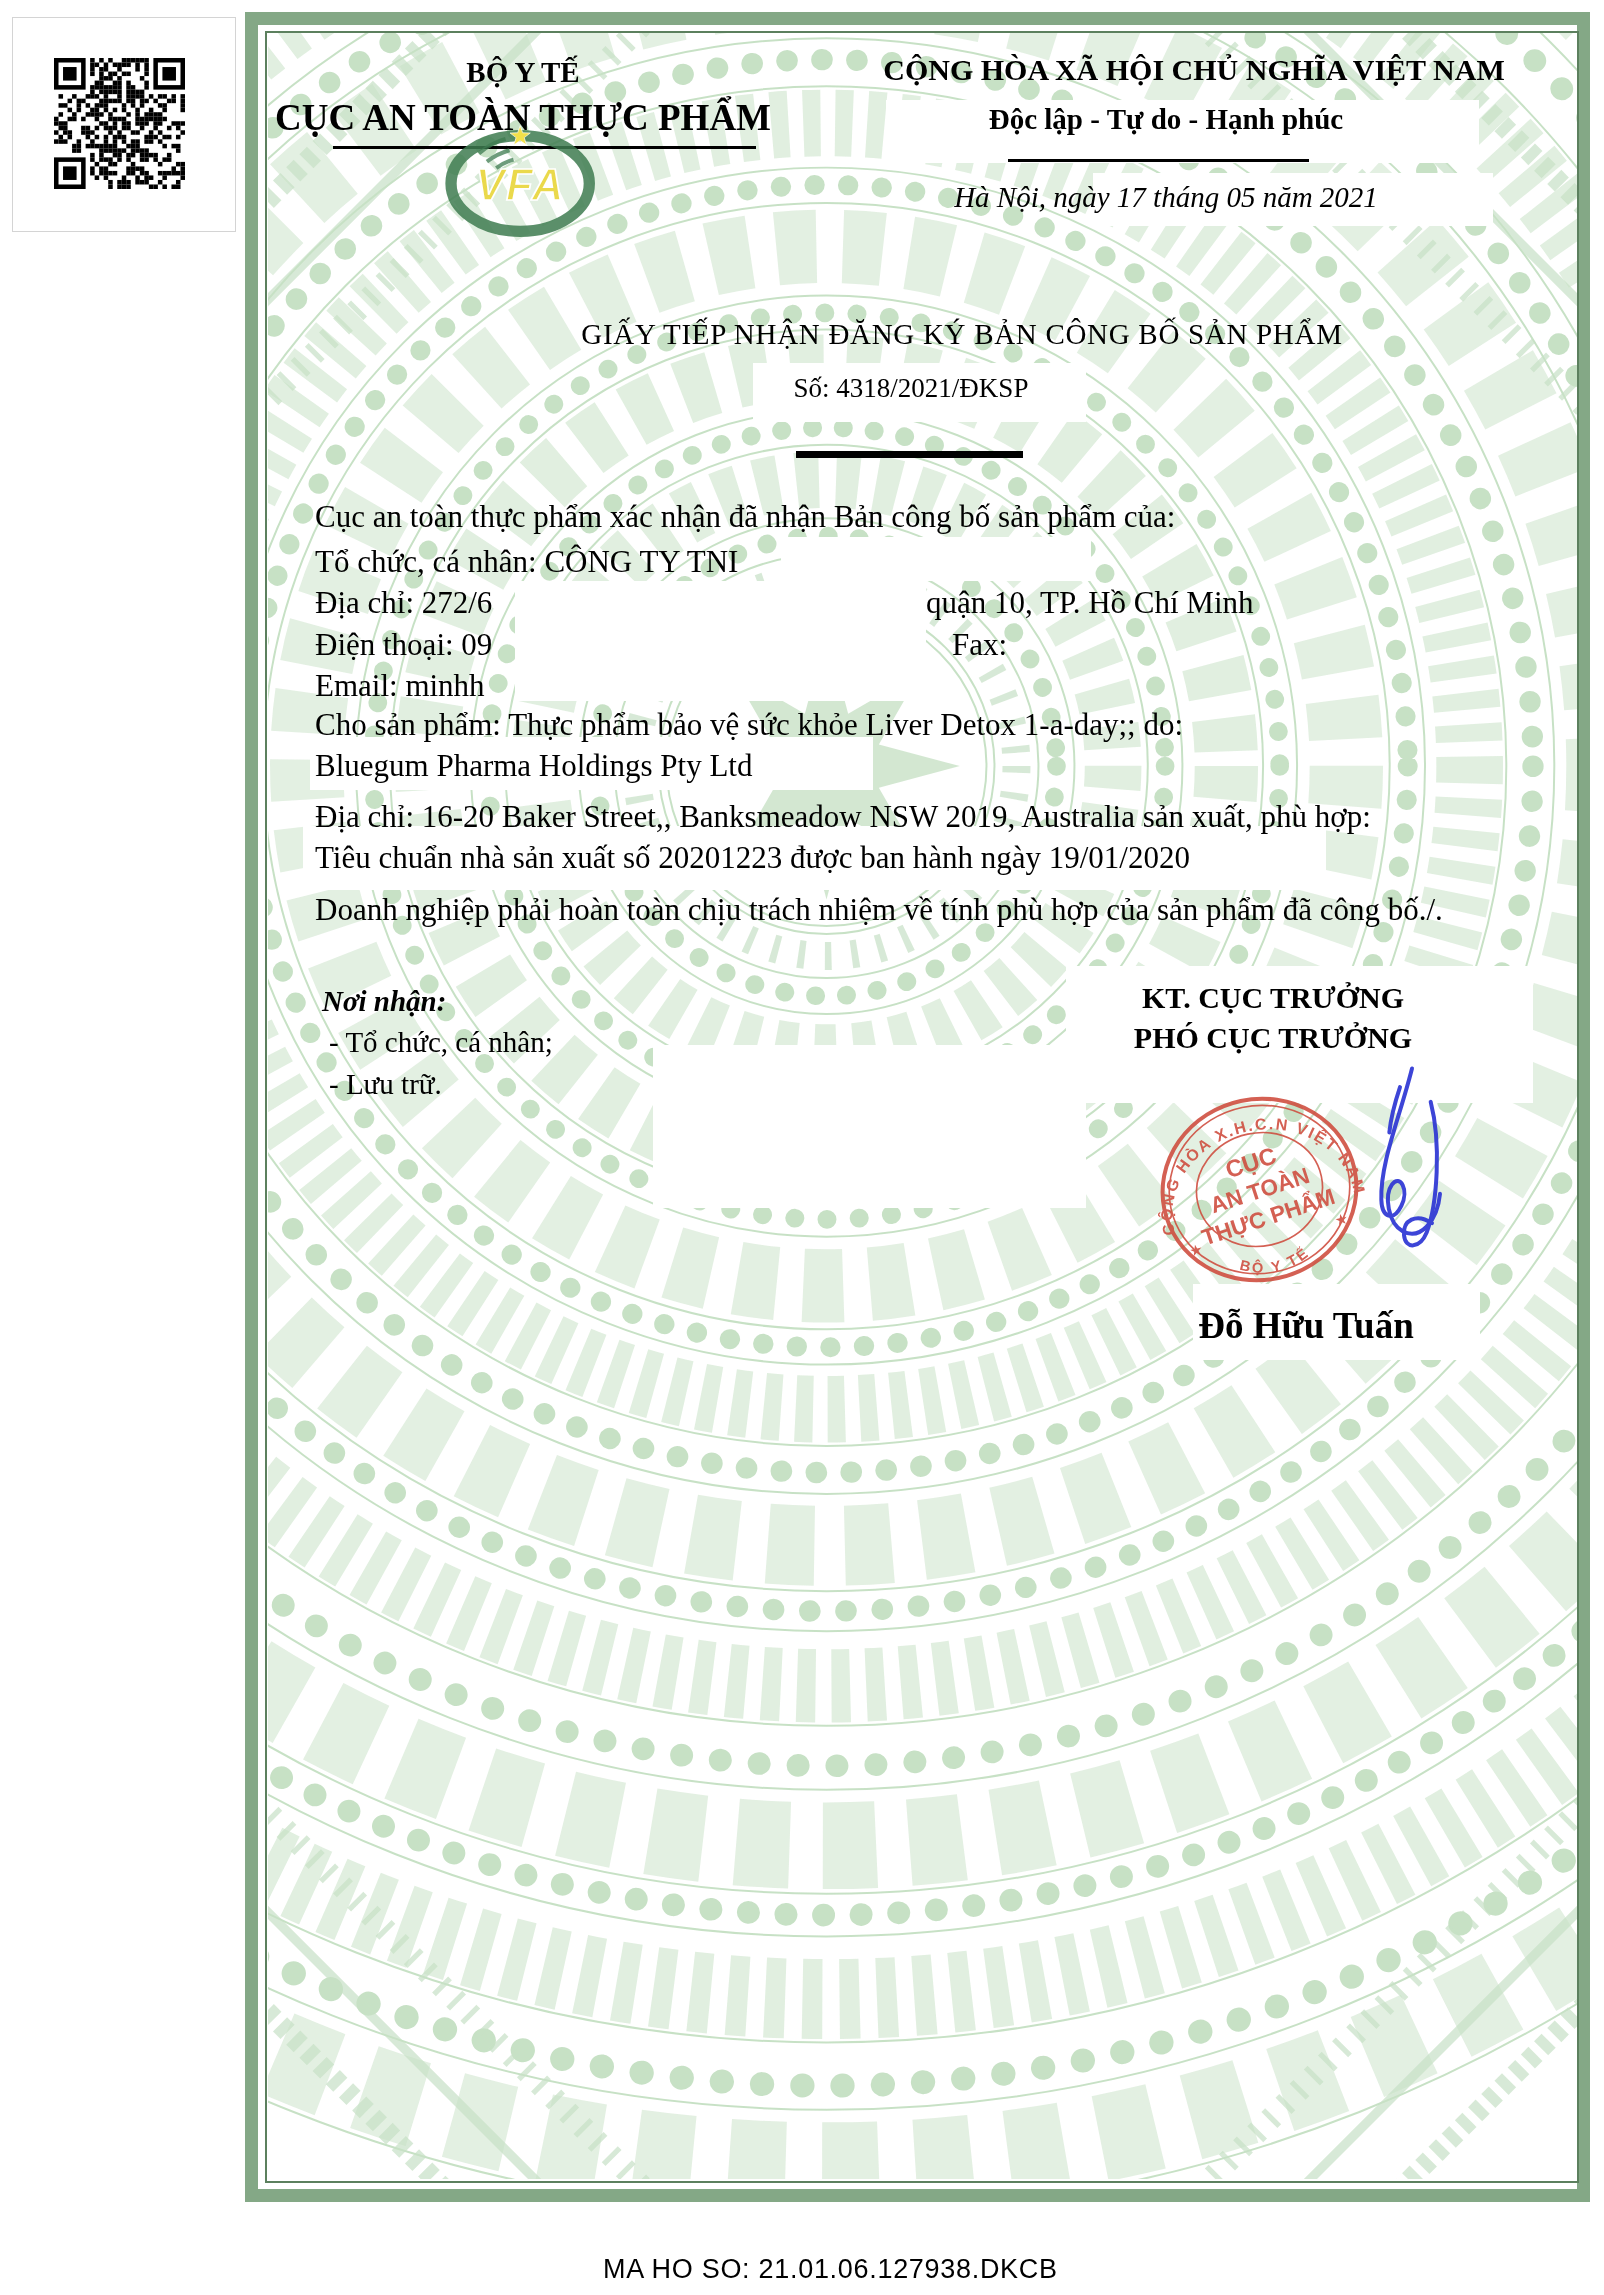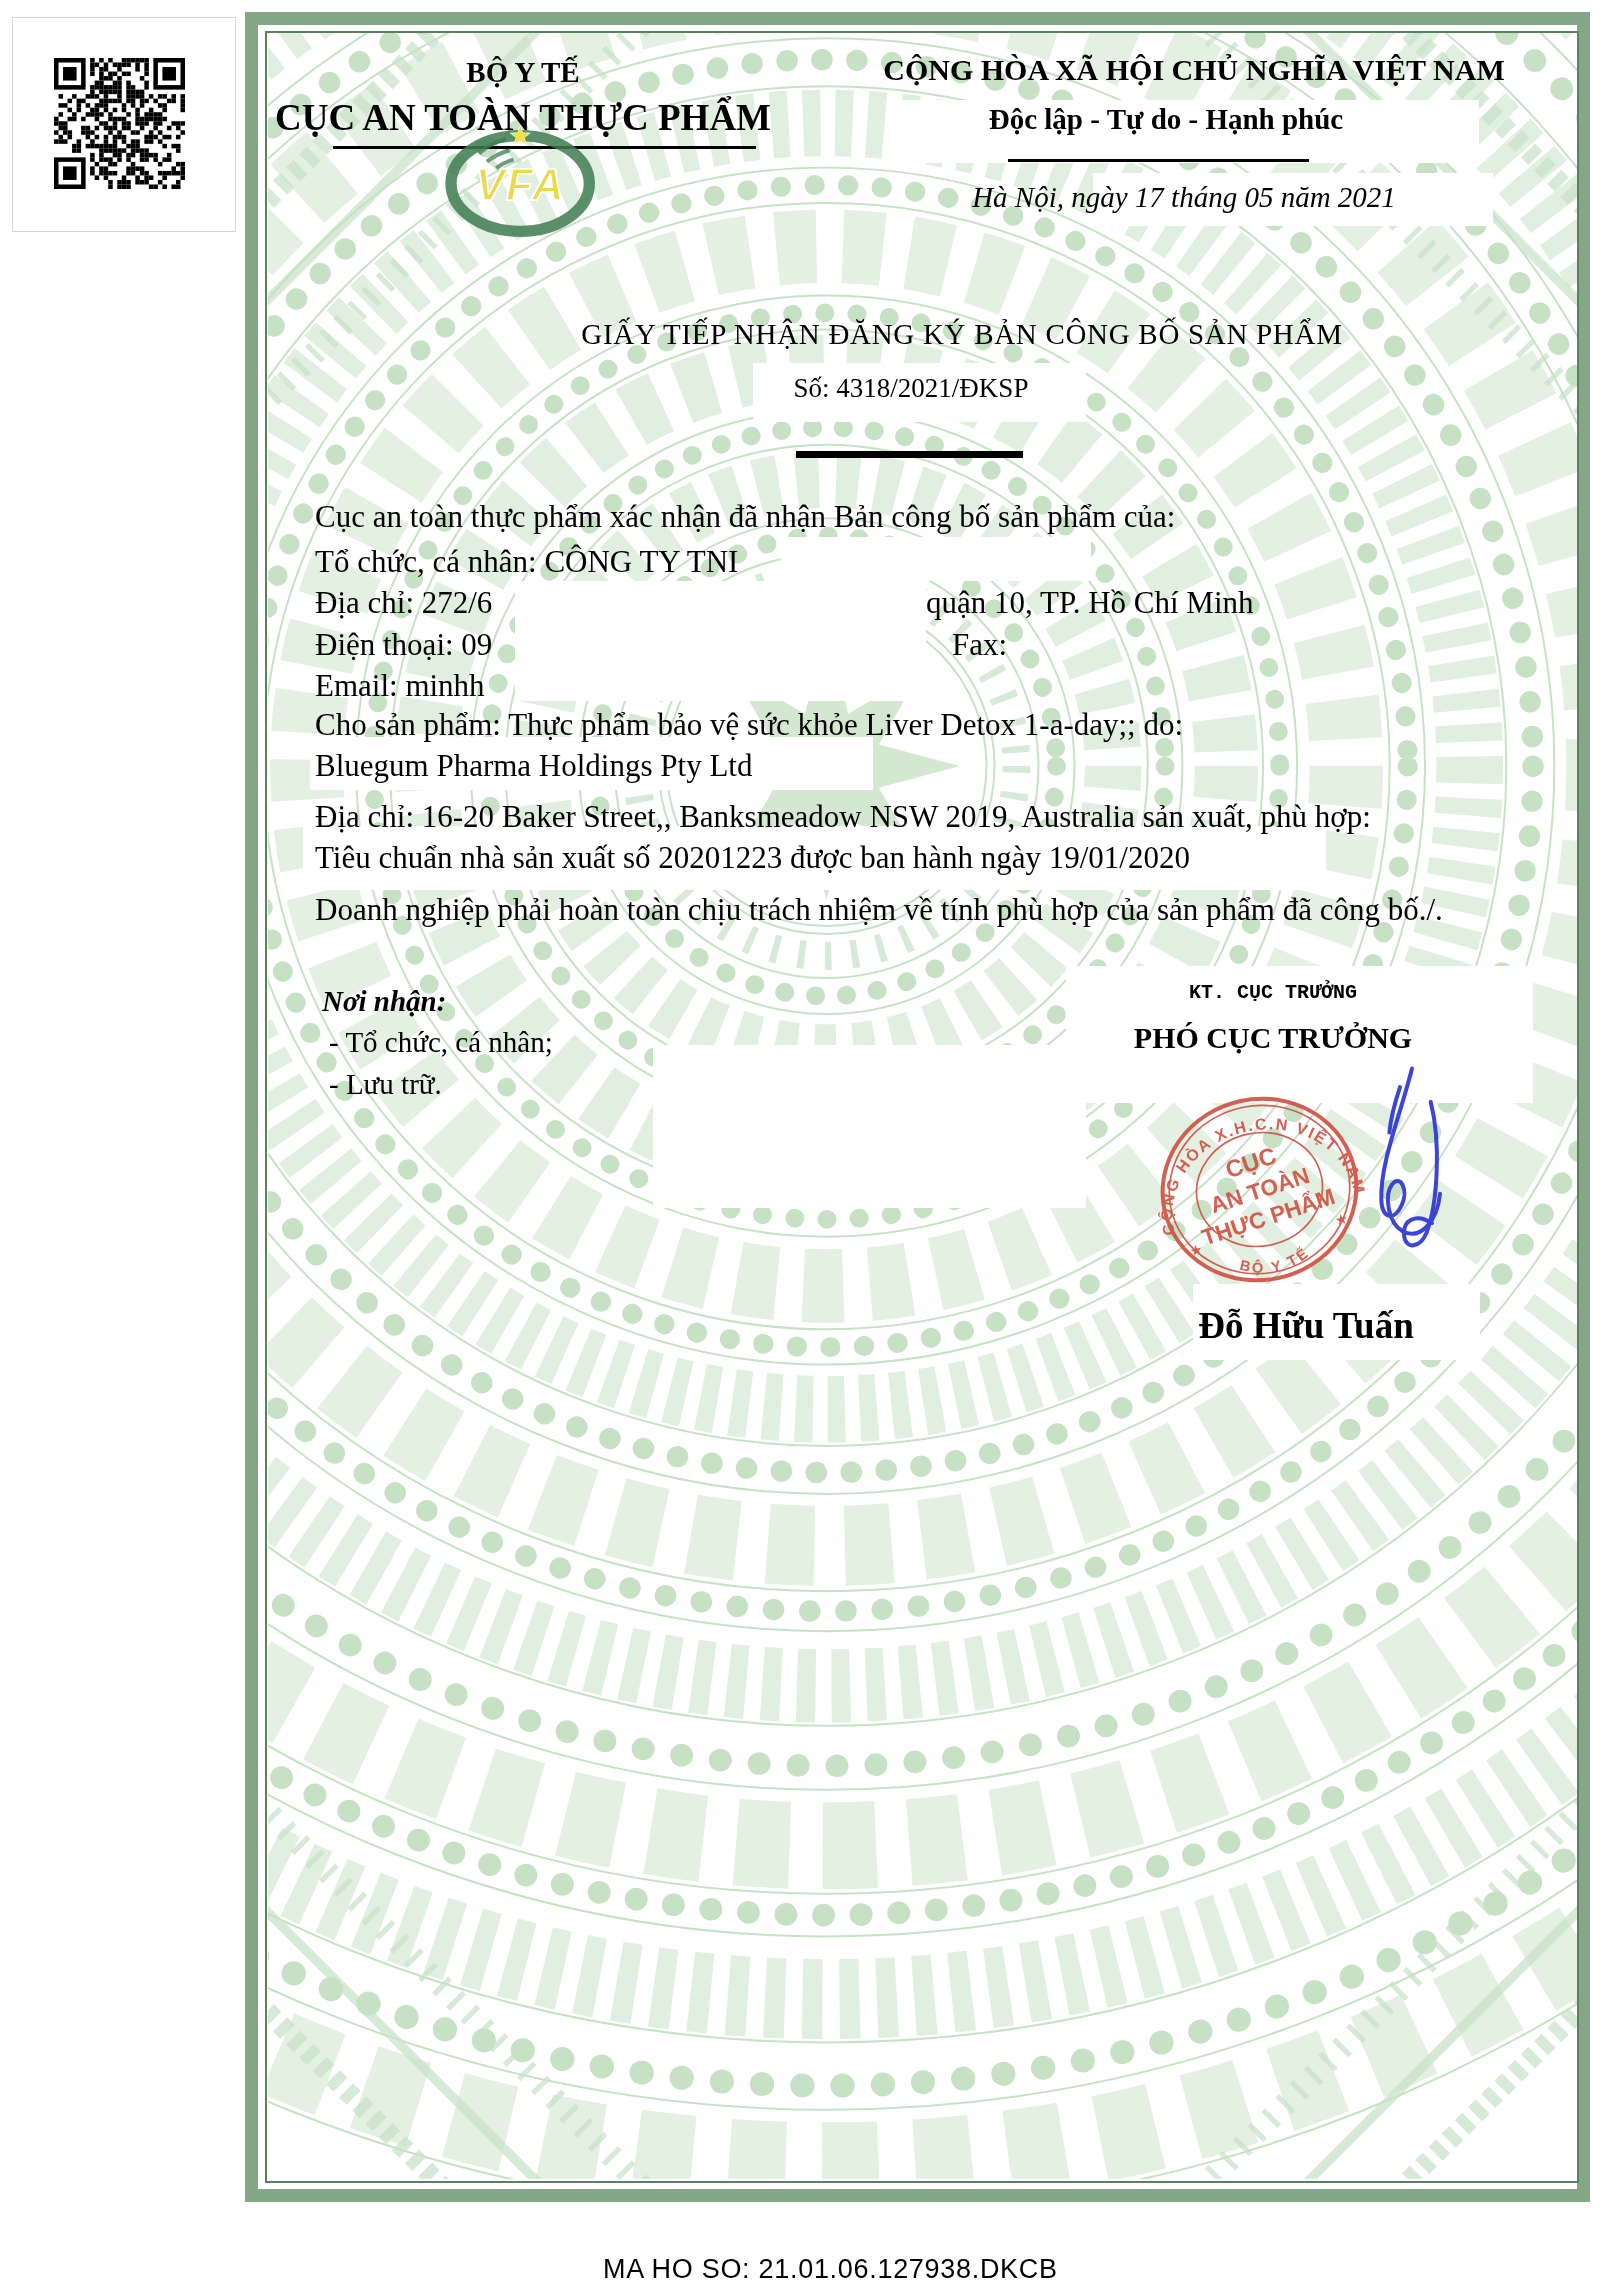--- a/index.html
+++ b/index.html
@@ -30,39 +30,39 @@
   .center{text-align:center;}
 
   
   .ministry{left:273px;top:56px;width:500px;font-size:29px;font-weight:bold;}
   .department{left:273px;top:97px;width:500px;font-size:37px;font-weight:bold;}
   .hdr-rule-left{left:333px;top:146px;width:423px;height:2.7px;background:#000;z-index:3;}
   .vfa-logo{left:432px;top:119px;z-index:4;}
   .natl-title{left:804px;top:53px;width:780px;font-size:30px;font-weight:bold;}
   .motto{left:806px;top:103px;width:720px;font-size:29px;font-weight:bold;}
   .hdr-rule-right{left:1008px;top:159px;width:301px;height:2.7px;background:#000;z-index:3;}
-  .dateline{left:804px;top:181px;width:760px;font-size:29px;font-style:italic;}
+  .dateline{left:786px;top:181px;width:760px;font-size:29px;font-style:italic;}
 
   
   .cert-title{left:268px;top:318px;width:1388px;font-size:29px;font-weight:normal;letter-spacing:0.7px;}
   .cert-number{left:268px;top:373px;width:1286px;font-size:27px;}
   .num-rule{left:796px;top:451px;width:227px;height:7.3px;background:#000;z-index:3;}
 
   
   .bl{left:315px;font-size:31px;}
   .l1{top:499px;} .l2{top:544px;} .l3{top:585px;} .l4{top:627px;} .l5{top:668px;}
   .l6{top:707px;} .l7{top:748px;} .l8{top:799px;} .l9{top:840px;} .l10{top:892px;}
   .col2a{left:926px;top:585px;font-size:31px;}
   .col2b{left:952px;top:627px;font-size:31px;}
 
   
   .rcpt-title{left:322px;top:985px;font-size:29px;font-weight:bold;font-style:italic;}
   .rcpt1{left:329px;top:1026px;font-size:29px;}
   .rcpt2{left:329px;top:1068px;font-size:29px;}
-  .kt1{left:1053px;top:981px;width:440px;font-size:20px;font-weight:bold;font-family:Liberation Mono, monospace;}
+  .kt1{left:1053px;top:981px;width:440px;font-size:30px;font-weight:bold;}
   .kt2{left:1053px;top:1021px;width:440px;font-size:30px;font-weight:bold;}
   .stamp{left:1143px;top:1086px;z-index:4;transform:rotate(-12deg);}
   .signature{left:1300px;top:1063px;z-index:5;}
   .signer-name{left:1086px;top:1305px;width:440px;font-size:37px;font-weight:bold;z-index:5;}
 
   
   .file-code{left:603px;top:2254px;font-size:27px;
              font-family:"Liberation Sans","DejaVu Sans",sans-serif;letter-spacing:0.7px;}
 </style>
 </head>

